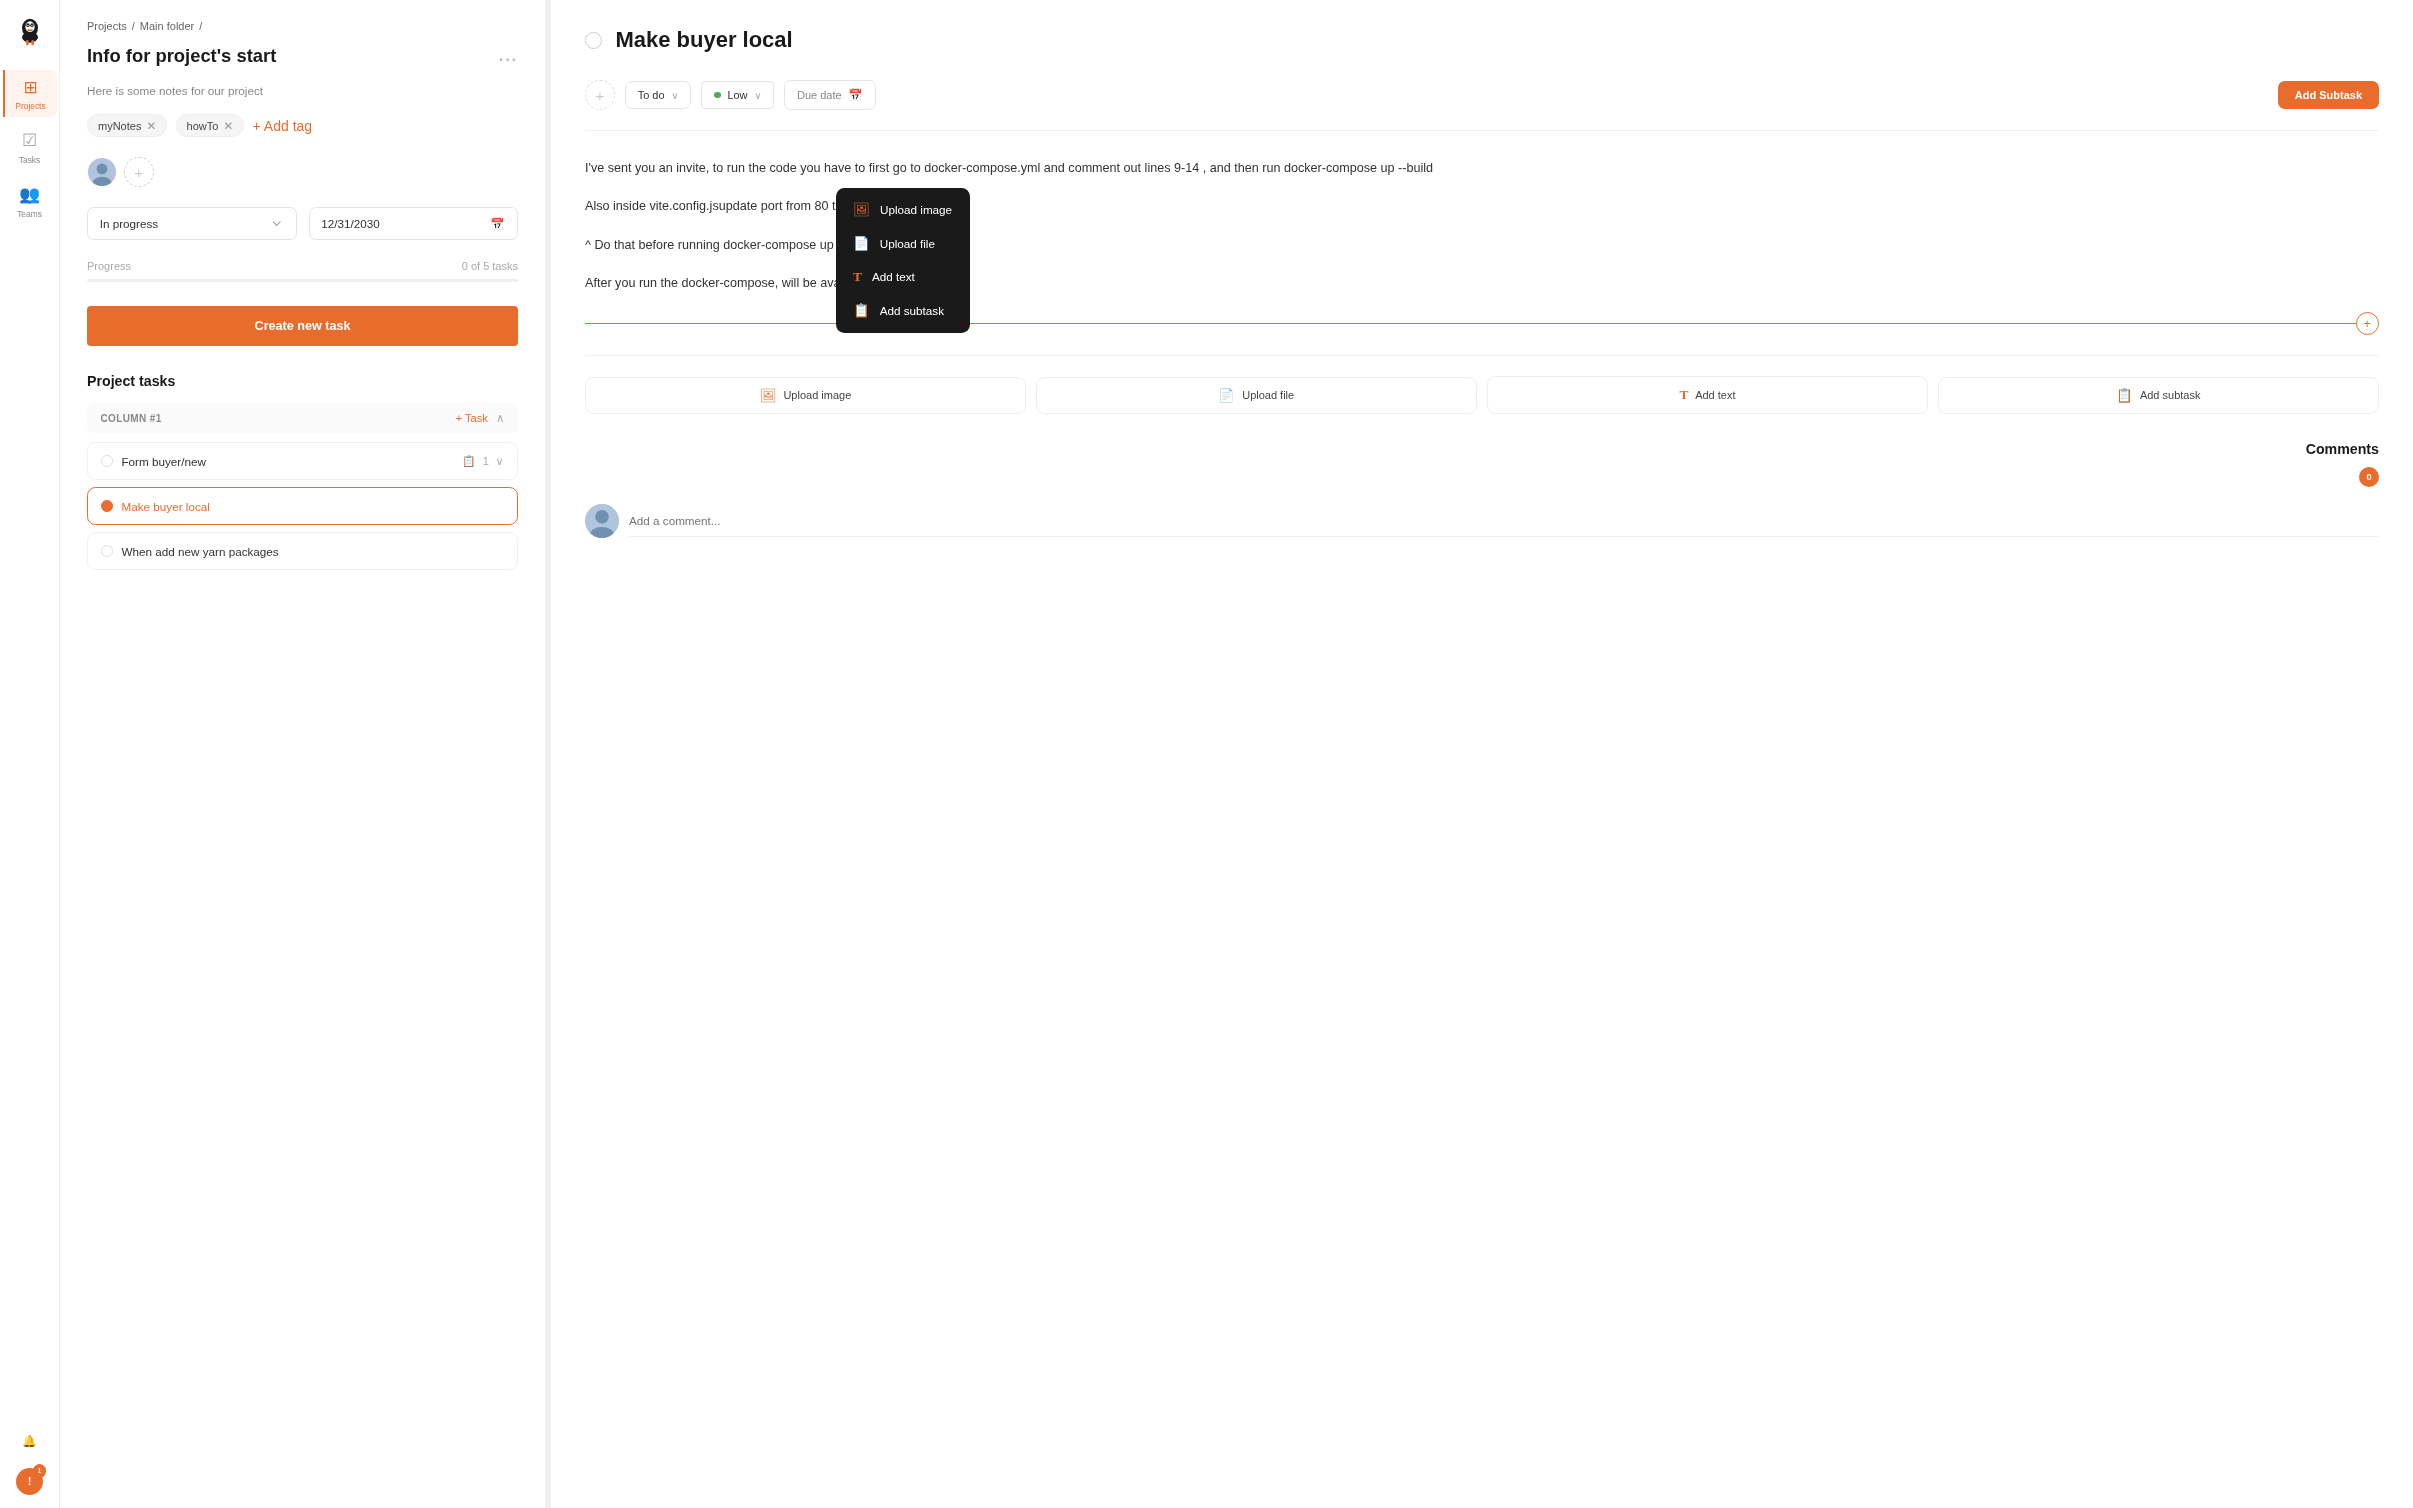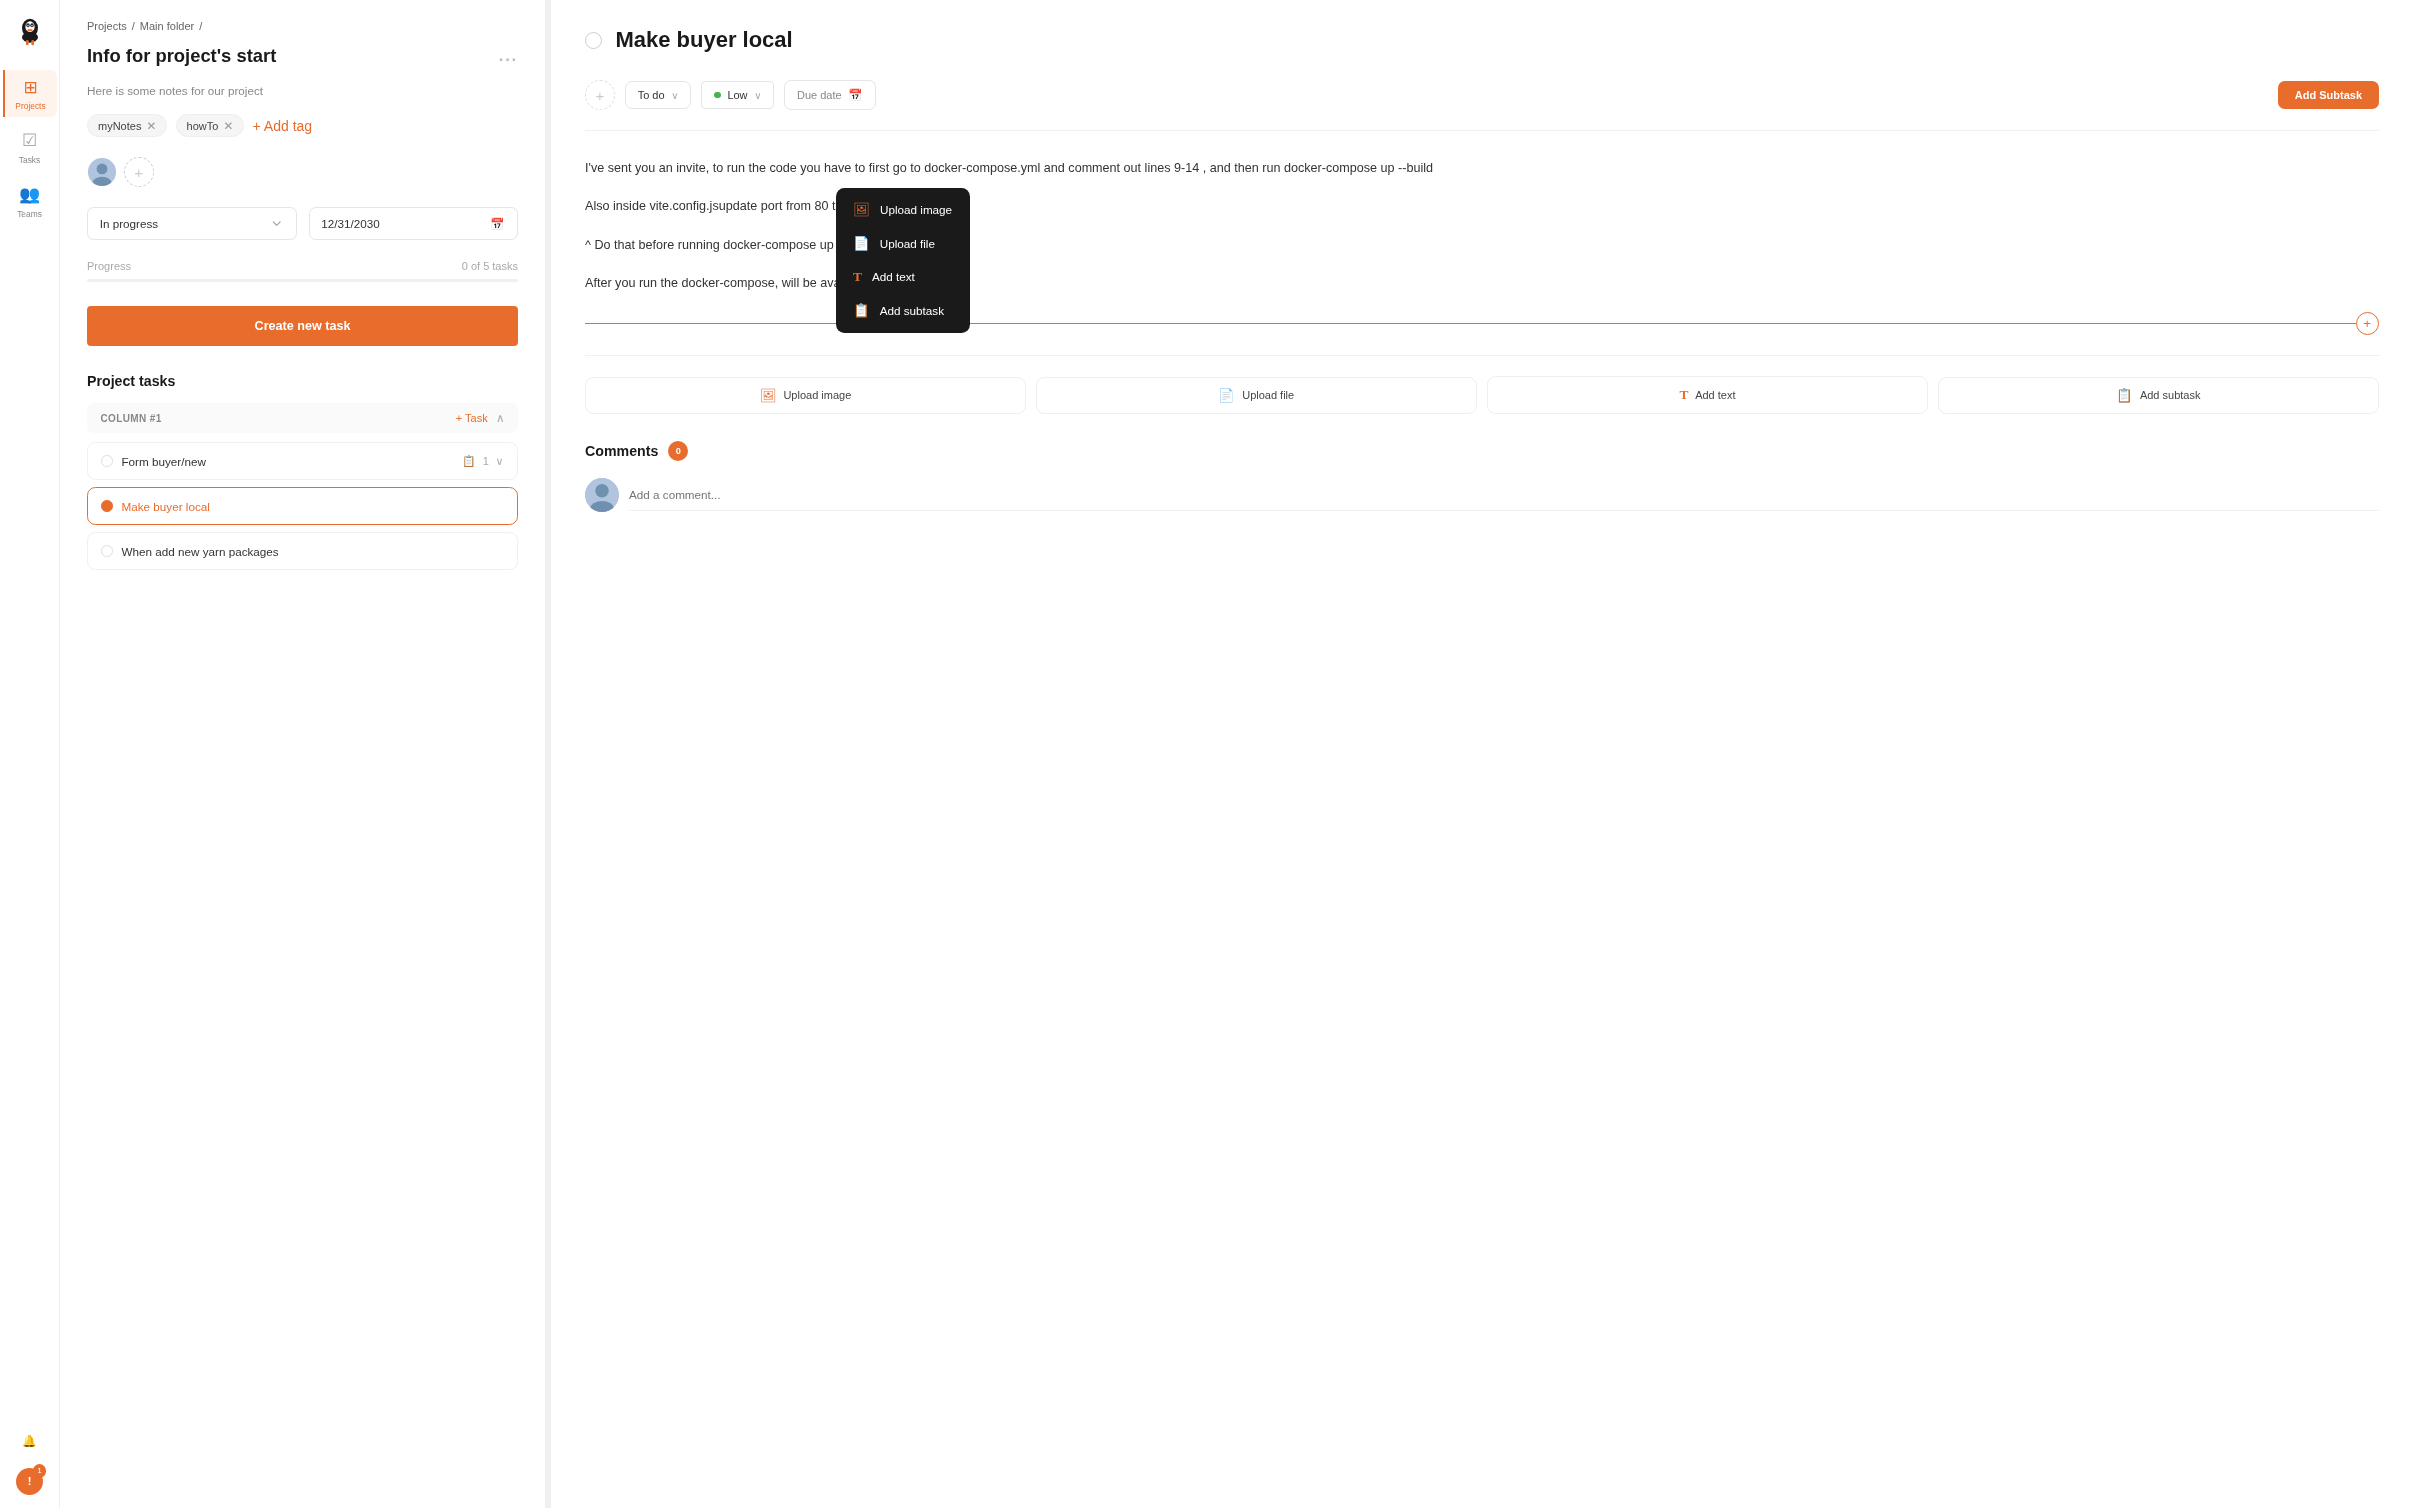--- a/index.html
+++ b/index.html
@@ -112,21 +112,21 @@
     .add-content-line { flex: 1; height: 1.7px; background: #e86c2c; }
     .add-content-plus { width: 23.5px; height: 23.5px; border-radius: 50%; border: 1.7px solid #e86c2c; display: flex; align-items: center; justify-content: center; color: #e86c2c; font-size: 13.4px; cursor: pointer; background: #fff; }
 
     
     .bottom-toolbar { display: flex; align-items: center; gap: 10px; margin-top: 20px; padding-top: 20px; border-top: 0.8px solid #f0f0f0; flex-wrap: wrap; }
     .toolbar-btn { display: flex; align-items: center; gap: 6.7px; border: 0.8px solid #eee; border-radius: 8.4px; padding: 10px 17px; cursor: pointer; font-size: 11px; color: #444; background: #fff; flex: 1; min-width: 117px; justify-content: center; }
     .toolbar-icon { color: #e86c2c; font-size: 13.4px; }
 
     
     .comments-section { margin-top: 27px; }
-    .comments-header { display: flex; align-items: center; gap: 10px; margin-bottom: 17px; }
+    .comments-header { display: flex; align-items: flex-end; gap: 10px; margin-bottom: 17px; flex-direction: column; }
     .comments-title { font-size: 14.2px; font-weight: 700; color: #1a1a1a; }
     .comments-badge { width: 20px; height: 20px; border-radius: 50%; background: #e86c2c; color: white; font-size: 9.2px; font-weight: bold; display: flex; align-items: center; justify-content: center; }
     .comment-input-row { display: flex; align-items: center; gap: 10px; }
     .comment-avatar { width: 34px; height: 34px; border-radius: 50%; overflow: hidden; flex-shrink: 0; }
     .comment-input { flex: 1; border: none; border-bottom: 0.8px solid #f0f0f0; padding: 8.4px 0; font-size: 11.7px; color: #999; outline: none; background: transparent; }
 
     
     ::-webkit-scrollbar { width: 3.4px; }
     ::-webkit-scrollbar-track { background: transparent; }
     ::-webkit-scrollbar-thumb { background: #ddd; border-radius: 1.7px; }

